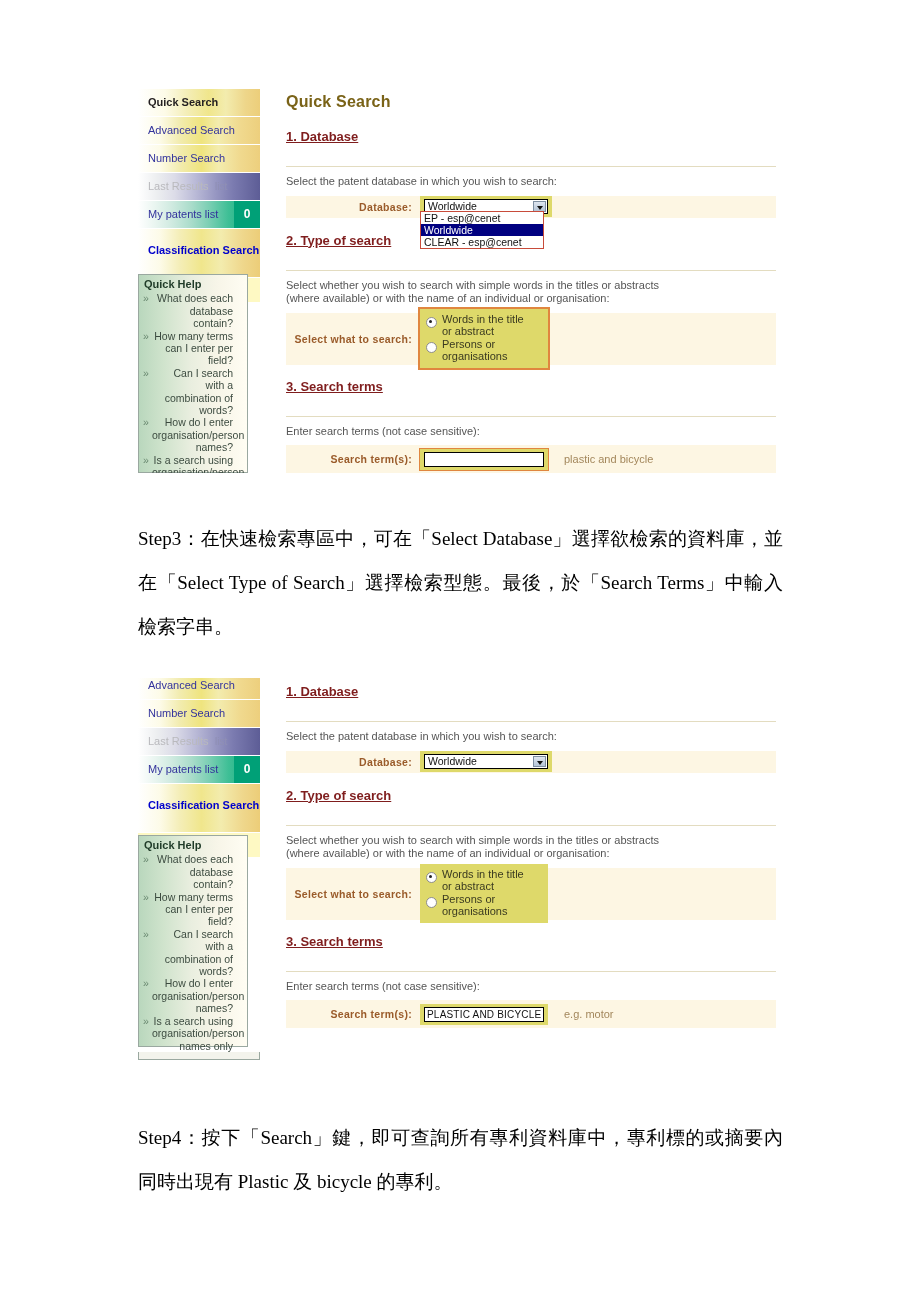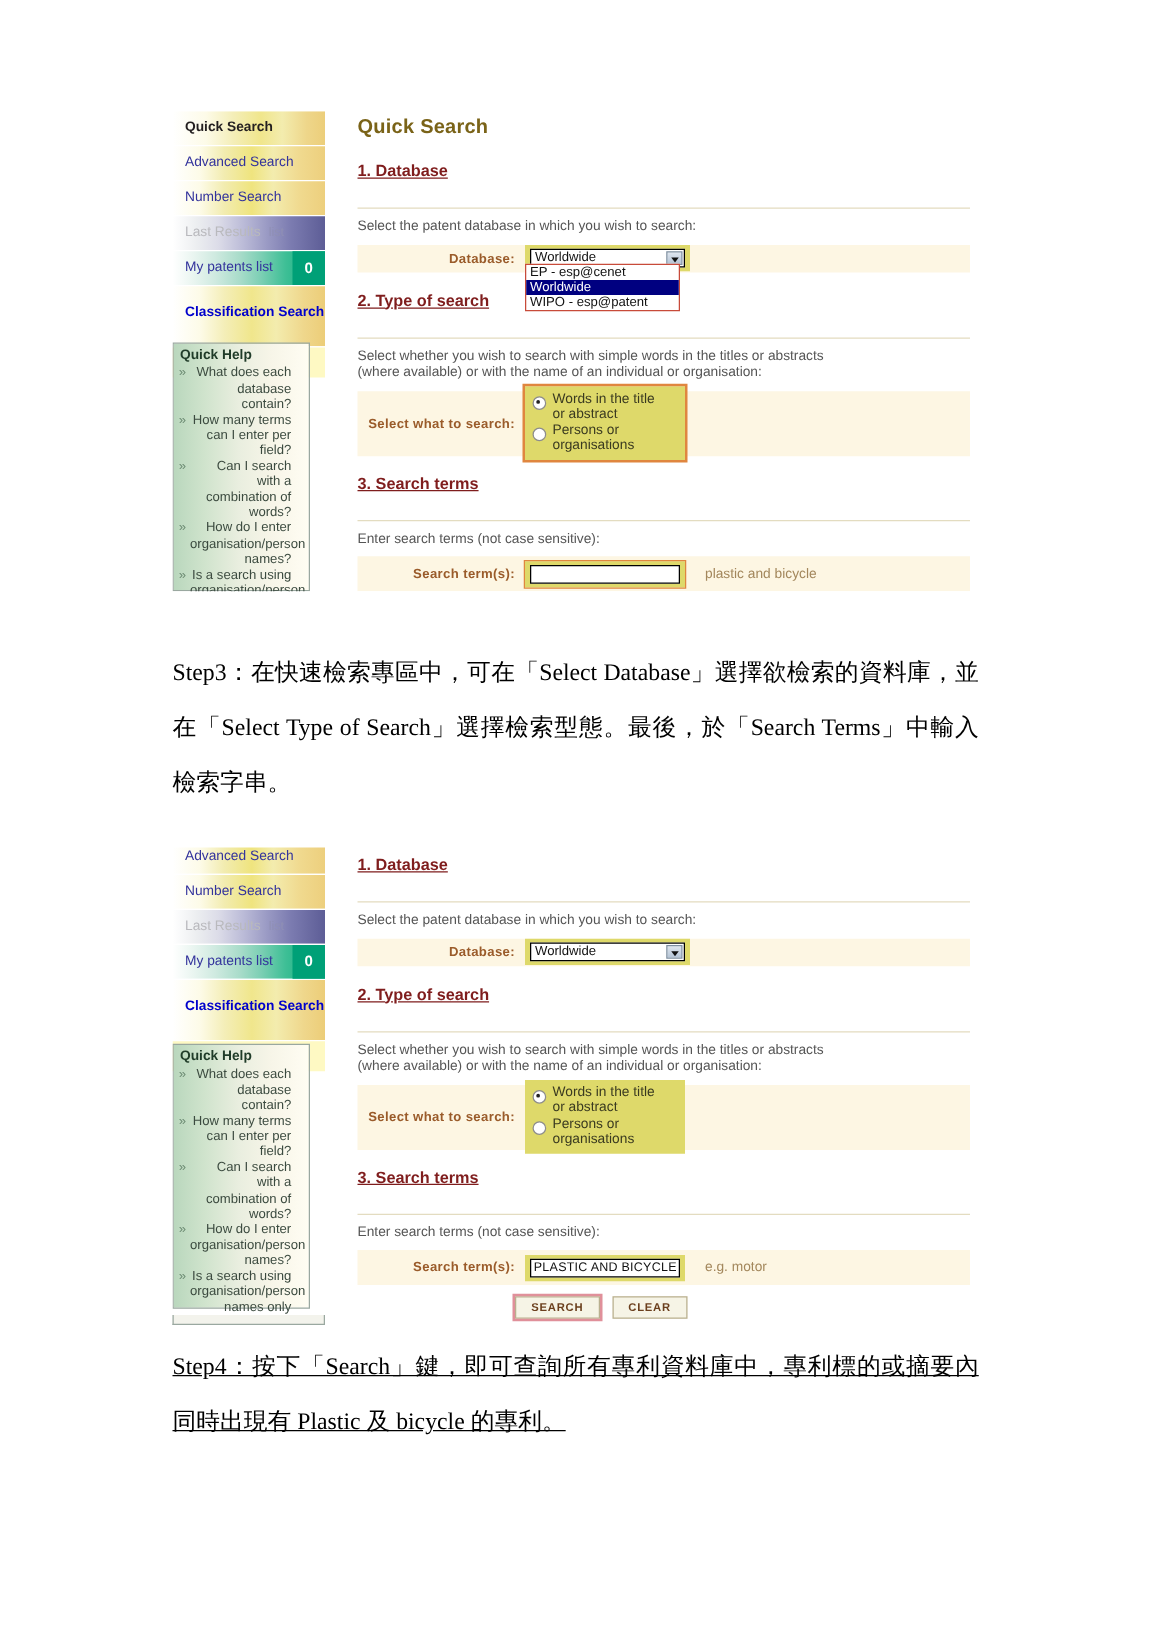--- a/index.html
+++ b/index.html
@@ -201,21 +201,21 @@
       <div class="field-band" style="margin-top:7px;height:22px;position:relative;">
         <div class="field-label" style="width:126px;">Database:</div>
         <div class="field-hi" style="position:relative;">
           <div class="sel">
             <span>Worldwide</span>
             <span class="arrow"></span>
           </div>
           <div class="sel-list">
             <div>EP - esp@cenet</div>
             <div class="sel-on">Worldwide</div>
-            <div>WIPO - esp@patent</div>
+            <div>CLEAR - esp@cenet</div>
           </div>
         </div>
       </div>
 
       <div class="sec-h" style="margin-top:15px;">2. Type of search</div>
       <div class="rule" style="margin-top:22px;"></div>
       <div class="hint" style="margin-top:8px;">Select whether you wish to search with simple words in the titles or abstracts</div>
       <div class="hint">(where available) or with the name of an individual or organisation:</div>
 
       <div class="field-band" style="margin-top:7px;height:52px;">
@@ -325,22 +325,18 @@
       <div class="hint" style="margin-top:8px;">Enter search terms (not case sensitive):</div>
 
       <div class="field-band" style="margin-top:7px;height:28px;">
         <div class="field-label" style="width:126px;">Search term(s):</div>
         <div class="field-hi">
           <input class="tinput" value="PLASTIC AND BICYCLE" style="">
         </div>
         <div class="eg">e.g. motor</div>
       </div>
 
-      <div class="btnrow" style="margin-top:9px;margin-left:126px;">
-        <div class="btn hot">SEARCH</div>
-        <div class="btn">CLEAR</div>
-      </div>
     </div>
   </div>
   <div style="position:absolute;left:0;bottom:0;width:122px;height:8px;border:1px solid #9aa8a0;border-top:none;background:#f3f3ec;box-sizing:border-box;"></div>
 </div>
 
-<div class="cn" style="top:1072px;text-decoration:underline;">Step4：按下「Search」鍵，即可查詢所有專利資料庫中，專利標的或摘要內同時出現有 Plastic 及 bicycle 的專利。</div>
+<div class="cn" style="top:1116px;">Step4：按下「Search」鍵，即可查詢所有專利資料庫中，專利標的或摘要內同時出現有 Plastic 及 bicycle 的專利。</div>
 
 </body></html>

